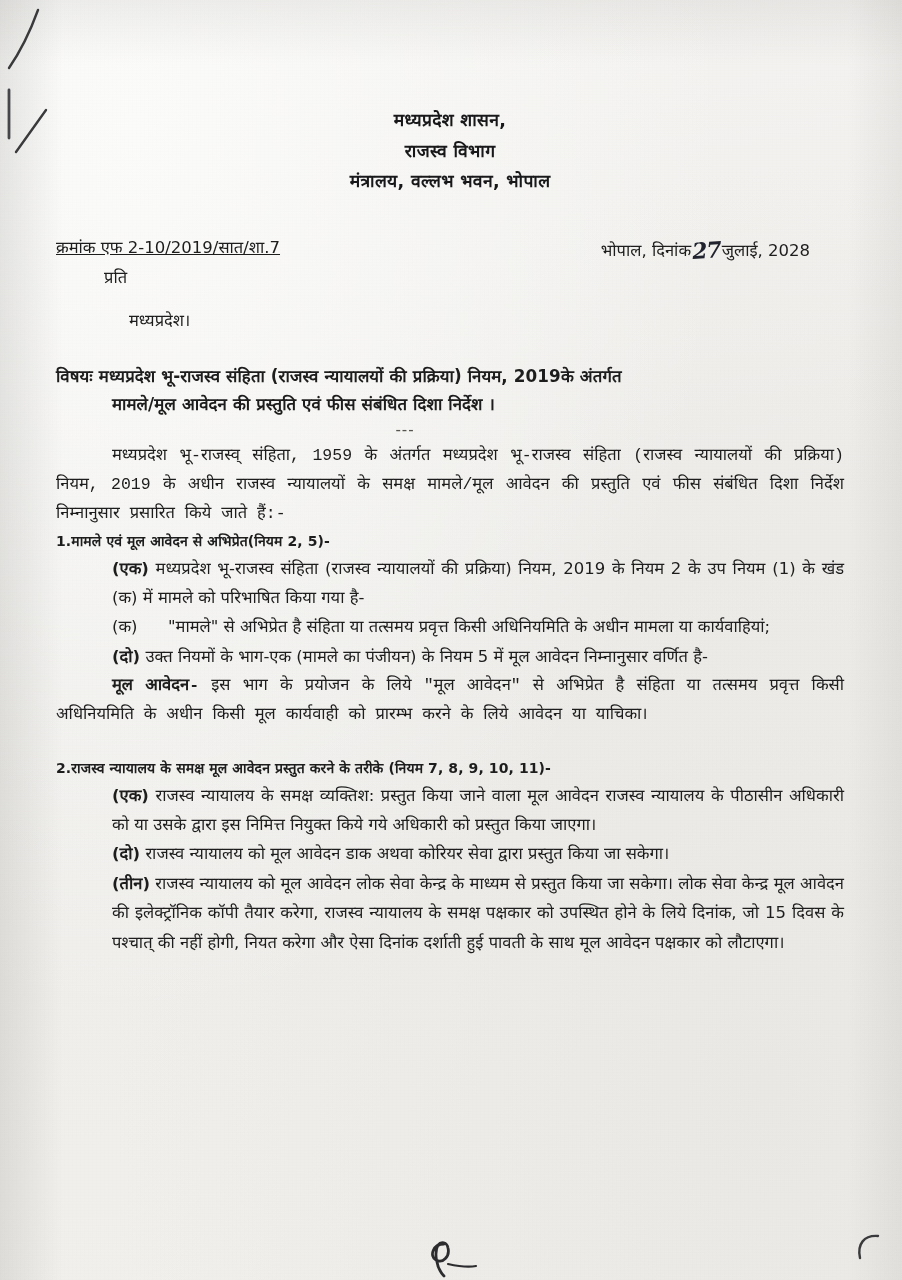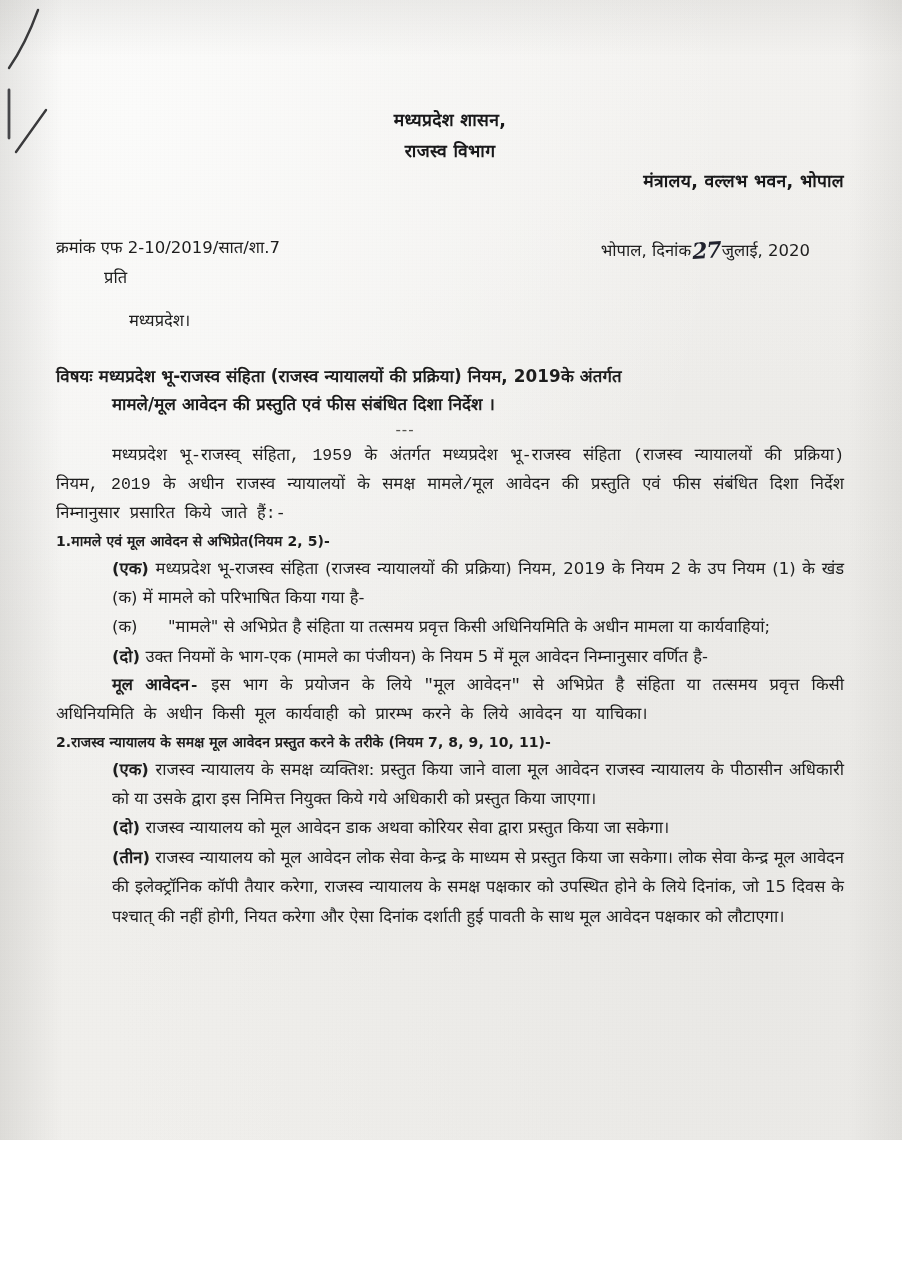--- a/index.html
+++ b/index.html
@@ -5,21 +5,21 @@
 <style>
   html, body {
     margin: 0;
     padding: 0;
     background: #ffffff;
   }
 
   .page {
     position: relative;
     width: 902px;
-    height: 1140px;
+    height: 1280px;
     margin: 0 auto;
     background: #f2f1ef;
     background-image:
       radial-gradient(ellipse at 15% 10%, #fbfbfa 0%, rgba(251,251,250,0) 55%),
       radial-gradient(ellipse at 85% 85%, #e9e8e5 0%, rgba(233,232,229,0) 60%),
       linear-gradient(170deg, #f5f4f2 0%, #eeedea 48%, #f1f0ed 100%);
     font-family: "DejaVu Sans", "Liberation Sans", sans-serif;
     color: #1d1d1d;
     overflow: hidden;
     box-sizing: border-box;
@@ -59,32 +59,32 @@
     padding-top: 112px;
     line-height: 1.0;
   }
   .lh-line {
     font-weight: bold;
     font-size: 17.5px;
     letter-spacing: .3px;
     margin-bottom: 13px;
     color: #18181a;
   }
-  .lh-line.l3 { margin-bottom: 0; text-align: right; }
+  .lh-line.l3 { margin-bottom: 0; }
 
   
   .refrow {
     display: flex;
     justify-content: space-between;
     align-items: flex-start;
     margin-top: 44px;
     font-size: 16.5px;
     color: #1d1d1d;
   }
-  .ref-left { white-space: nowrap; }
+  .ref-left { white-space: nowrap; text-decoration: underline; }
   .ref-right {
     white-space: nowrap;
     padding-right: 34px;
     position: relative;
   }
   .handdate {
     font-family: "DejaVu Serif", "Liberation Serif", serif;
     font-style: italic;
     font-weight: bold;
     font-size: 22px;
@@ -139,21 +139,21 @@
   }
   .para.indent { text-indent: 56px; font-family: Liberation Mono, monospace; }
 
   .sec-head {
     font-weight: bold;
     font-size: 14px;
     line-height: 1.78;
     margin: 0;
     letter-spacing: .1px;
   }
-  .sec-head.gap { }
+  .sec-head.gap { margin-top: 26px; }
 
   .item {
     font-size: 16.5px;
     line-height: 1.78;
     text-align: justify;
     text-justify: inter-word;
     margin: 0;
     padding-left: 56px;
   }
   .item .mk { font-weight: bold; }
@@ -216,21 +216,21 @@
 
     <div class="letterhead">
       <div class="lh-line">मध्यप्रदेश शासन,</div>
       <div class="lh-line">राजस्व विभाग</div>
       <div class="lh-line l3">मंत्रालय, वल्लभ भवन, भोपाल</div>
     </div>
 
     <div class="refrow">
       <div class="ref-left">क्रमांक एफ 2-10/2019/सात/शा.7</div>
       <div class="ref-right">
-        <span>भोपाल, दिनांक</span><span class="handdate">27</span><span>जुलाई, 2020</span>
+        <span>भोपाल, दिनांक</span><span class="handdate">27</span><span>जुलाई, 2028</span>
       </div>
     </div>
 
     <div class="prati">प्रति</div>
 
     <div class="addressee">
       <div>मध्यप्रदेश।</div>
     </div>
 
     <div class="subject">

